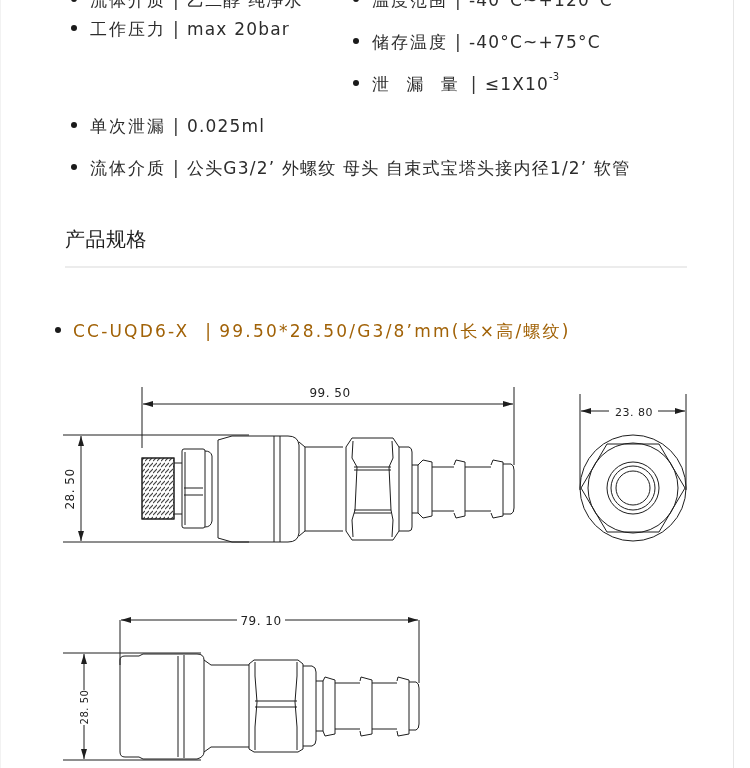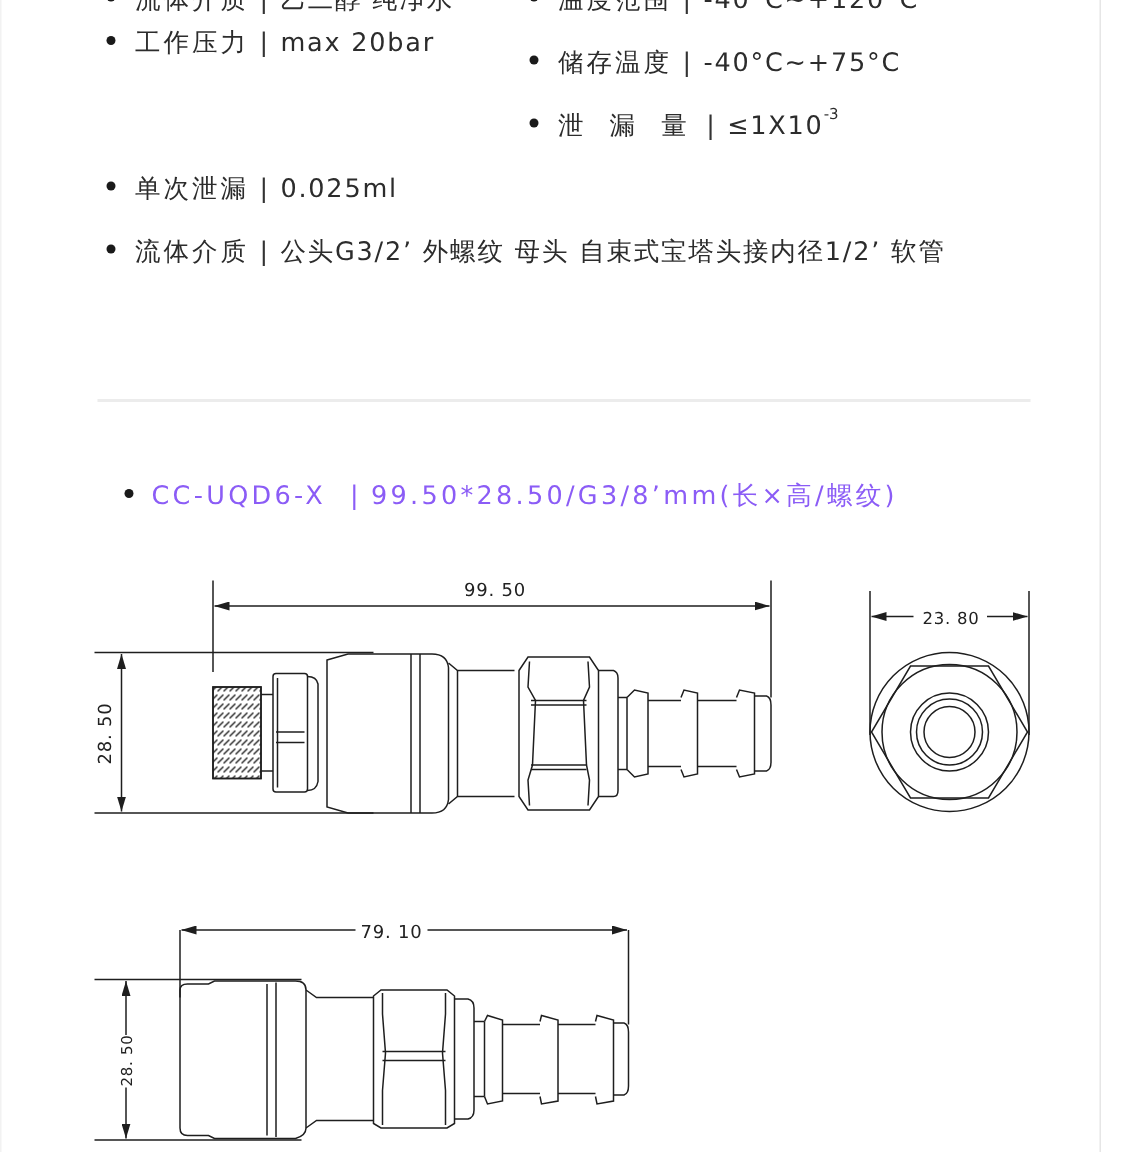--- a/index.html
+++ b/index.html
@@ -67,27 +67,27 @@
     .divider {
       position: absolute;
       left: 64px;
       top: 266px;
       width: 622px;
       height: 2px;
       background: #ececec;
     }
     .model-row {
       position: absolute;
-      left: 82px;
+      left: 54px;
       top: 316px;
       height: 30px;
       line-height: 30px;
       font-size: 17px;
       letter-spacing: 2.2px;
-      color: #8b5cf6;
+      color: #a16207;
       white-space: nowrap;
     }
     .model-row .bullet {
       display: inline-block;
       width: 6px; height: 6px;
       border-radius: 50%;
       background: #1a1a1a;
       vertical-align: middle;
       margin-right: 12px;
       position: relative;
@@ -126,20 +126,21 @@
     <span class="bullet"></span><span class="label">储存温度</span><span class="sep">|</span><span>-40°C~+75°C</span>
   </div>
   <div class="spec-row" style="left:352px; top:69px;">
     <span class="bullet"></span><span class="label" style="letter-spacing:6px;">泄 漏 量</span><span class="sep">|</span><span>≤1X10</span><sup>-3</sup>
   </div>
 
   <div class="spec-row" style="left:70px; top:153px;">
     <span class="bullet"></span><span class="label">流体介质</span><span class="sep">|</span><span>公头G3/2’ 外螺纹  母头 自束式宝塔头接内径1/2’ 软管</span>
   </div>
 
+  <div class="section-title">产品规格</div>
   <div class="divider"></div>
 
   <div class="model-row">
     <span class="bullet"></span><span>CC-UQD6-X</span><span style="margin:0 6px 0 16px;">|</span><span>99.50*28.50/G3/8’mm(长×高/螺纹)</span>
   </div>
 
   <svg class="drawing" width="750" height="768" viewBox="0 0 750 768">
     <defs>
       <marker id="arr" viewBox="0 0 10 6" refX="10" refY="3" markerWidth="10" markerHeight="6" orient="auto-start-reverse" markerUnits="userSpaceOnUse">
         <path d="M0,0 L10,3 L0,6 Z" fill="#1e1e1e"></path>

